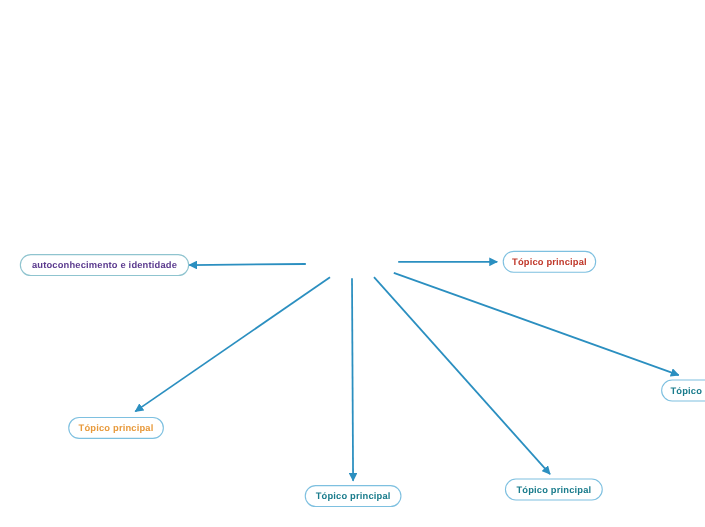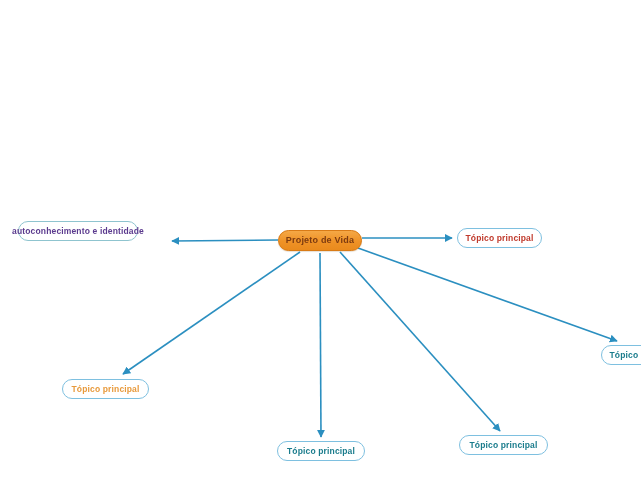--- a/index.html
+++ b/index.html
@@ -62,24 +62,21 @@
           <path d="M 0 0 L 10 5 L 0 10 z" fill="#2b8fc0"></path>
         </marker>
       </defs>
       <line x1="278" y1="240" x2="172" y2="241" stroke="#2b8fc0" stroke-width="1.6" marker-end="url(#arrowhead)"></line>
       <line x1="362" y1="238" x2="452" y2="238" stroke="#2b8fc0" stroke-width="1.6" marker-end="url(#arrowhead)"></line>
       <line x1="358" y1="248" x2="617" y2="341" stroke="#2b8fc0" stroke-width="1.6" marker-end="url(#arrowhead)"></line>
       <line x1="300" y1="252" x2="123" y2="374" stroke="#2b8fc0" stroke-width="1.6" marker-end="url(#arrowhead)"></line>
       <line x1="320" y1="253" x2="321" y2="437" stroke="#2b8fc0" stroke-width="1.6" marker-end="url(#arrowhead)"></line>
       <line x1="340" y1="252" x2="500" y2="431" stroke="#2b8fc0" stroke-width="1.6" marker-end="url(#arrowhead)"></line>
     </svg>
-<div class="node root" style="left: 278px; top: 230px; width: 84px; height: 21px;">
-      <span class="node-label" style="color: rgb(123, 58, 16);">Projeto de Vida</span>
-    </div>
-    <div class="node" style="left: 18px; top: 221px; width: 120px; height: 20px; border-color: rgb(143, 196, 207);">
+    <div class="node" style="left: 18px; top: 231px; width: 154px; height: 20px; border-color: rgb(143, 196, 207);">
       <span class="node-label" style="color: rgb(91, 58, 142);">autoconhecimento e identidade</span>
     </div>
     <div class="node" style="left: 457px; top: 228px; width: 85px; height: 20px; border-color: rgb(126, 192, 224);">
       <span class="node-label" style="color: rgb(192, 57, 43);">Tópico principal</span>
     </div>
     <div class="node" style="left: 601px; top: 345px; width: 85px; height: 20px; border-color: rgb(126, 192, 224);">
       <span class="node-label" style="color: rgb(26, 124, 140);">Tópico principal</span>
     </div>
     <div class="node" style="left: 62px; top: 379px; width: 87px; height: 20px; border-color: rgb(126, 192, 224);">
       <span class="node-label" style="color: rgb(232, 154, 60);">Tópico principal</span>

